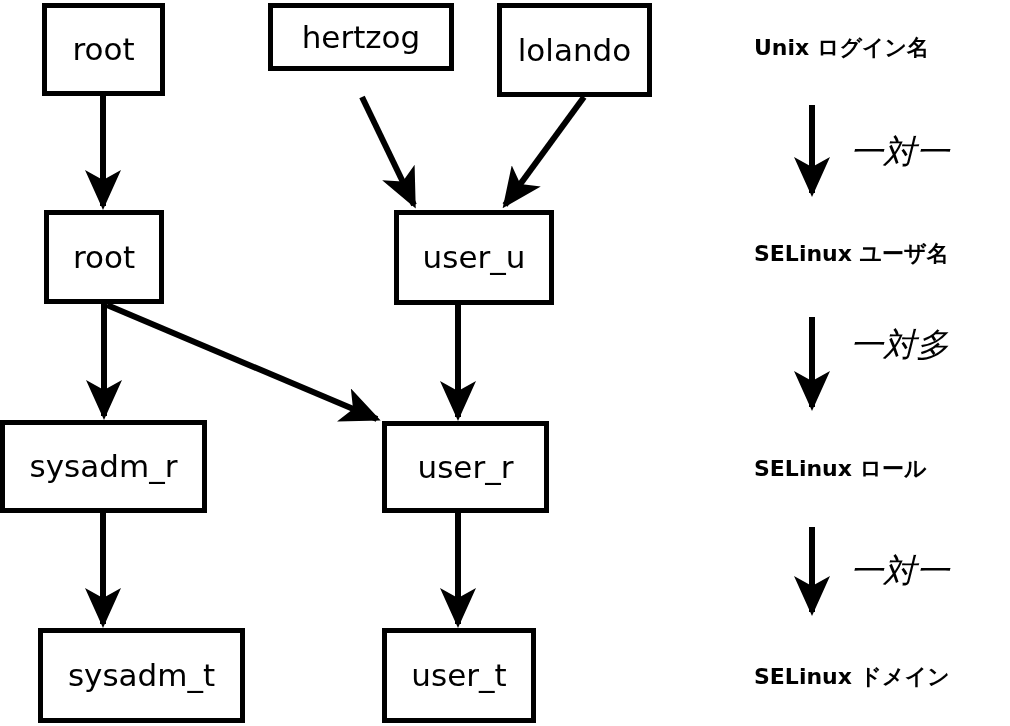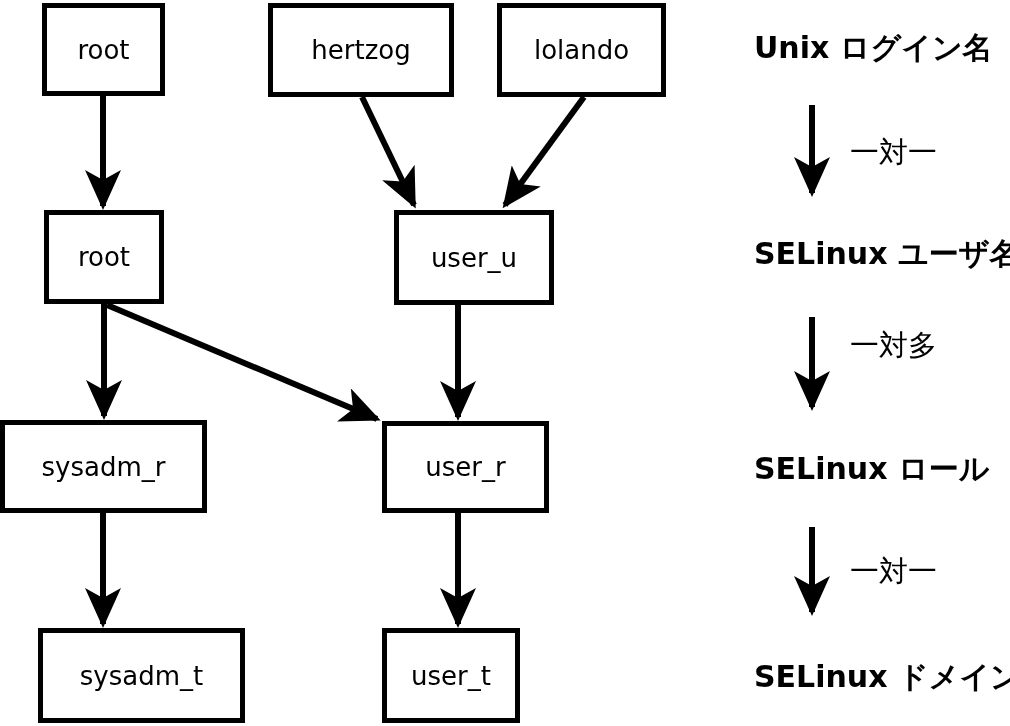--- a/index.html
+++ b/index.html
@@ -24,41 +24,42 @@
     height: 726px;
   }
   .node {
     position: absolute;
     box-sizing: border-box;
     border: 5px solid #000000;
     background: #ffffff;
     display: flex;
     align-items: center;
     justify-content: center;
-    font-size: 26px;
+    font-size: 31px;
     line-height: 1;
     color: #000000;
     white-space: nowrap;
   }
   .legend-header {
     position: absolute;
     font-weight: bold;
-    font-size: 30px;
+    font-size: 22px;
     line-height: 40px;
     height: 40px;
     white-space: nowrap;
     color: #000000;
   }
   .legend-rel {
     position: absolute;
-    font-size: 29px;
+    font-size: 33px;
     line-height: 40px;
     height: 40px;
     white-space: nowrap;
     color: #000000;
+    font-style: italic;
   }
 </style>
 </head>
 <body>
 
 <div class="canvas">
 
   <svg class="arrow-layer" viewBox="0 0 1010 726">
     <defs>
       <marker id="ah" viewBox="0 0 40 36" refX="36" refY="18" markerWidth="40" markerHeight="36" orient="auto" markerUnits="userSpaceOnUse">
@@ -74,35 +75,35 @@
     <line x1="103" y1="513" x2="103" y2="624" stroke="#000" stroke-width="6" marker-end="url(#ah)"></line>
     <line x1="458" y1="513" x2="458" y2="624" stroke="#000" stroke-width="6" marker-end="url(#ah)"></line>
 
     <line x1="812" y1="105" x2="812" y2="193" stroke="#000" stroke-width="6" marker-end="url(#ah)"></line>
     <line x1="812" y1="317" x2="812" y2="407" stroke="#000" stroke-width="6" marker-end="url(#ah)"></line>
     <line x1="812" y1="527" x2="812" y2="612" stroke="#000" stroke-width="6" marker-end="url(#ah)"></line>
   </svg>
 
   <div class="node" style="left:42px;  top:3px;   width:123px; height:93px;">root</div>
 
-  <div class="node" style="left:268px; top:3px;   width:186px; height:94px;">hertzog</div>
+  <div class="node" style="left:268px; top:3px;   width:186px; height:68px;">hertzog</div>
 
-  <div class="node" style="left:497px; top:3px;   width:169px; height:94px;">lolando</div>
+  <div class="node" style="left:497px; top:3px;   width:155px; height:94px;">lolando</div>
 
   <div class="node" style="left:44px;  top:210px; width:120px; height:94px;">root</div>
 
   <div class="node" style="left:394px; top:210px; width:160px; height:95px;">user_u</div>
 
   <div class="node" style="left:0px;   top:420px; width:207px; height:93px;">sysadm_r</div>
 
   <div class="node" style="left:382px; top:421px; width:167px; height:92px;">user_r</div>
 
   <div class="node" style="left:0px;   top:628px; width:207px; height:95px;margin-left:38px;">sysadm_t</div>
 
-  <div class="node" style="left:382px; top:628px; width:138px; height:95px;">user_t</div>
+  <div class="node" style="left:382px; top:628px; width:154px; height:95px;">user_t</div>
 
   <div class="legend-header" style="left:754px; top:28px;">Unix ログイン名</div>
 
   <div class="legend-rel" style="left:850px; top:132px;">一対一</div>
 
   <div class="legend-header" style="left:754px; top:234px;">SELinux ユーザ名</div>
 
   <div class="legend-rel" style="left:850px; top:325px;">一対多</div>
 
   <div class="legend-header" style="left:754px; top:449px;text-align:center;">SELinux ロール</div>

